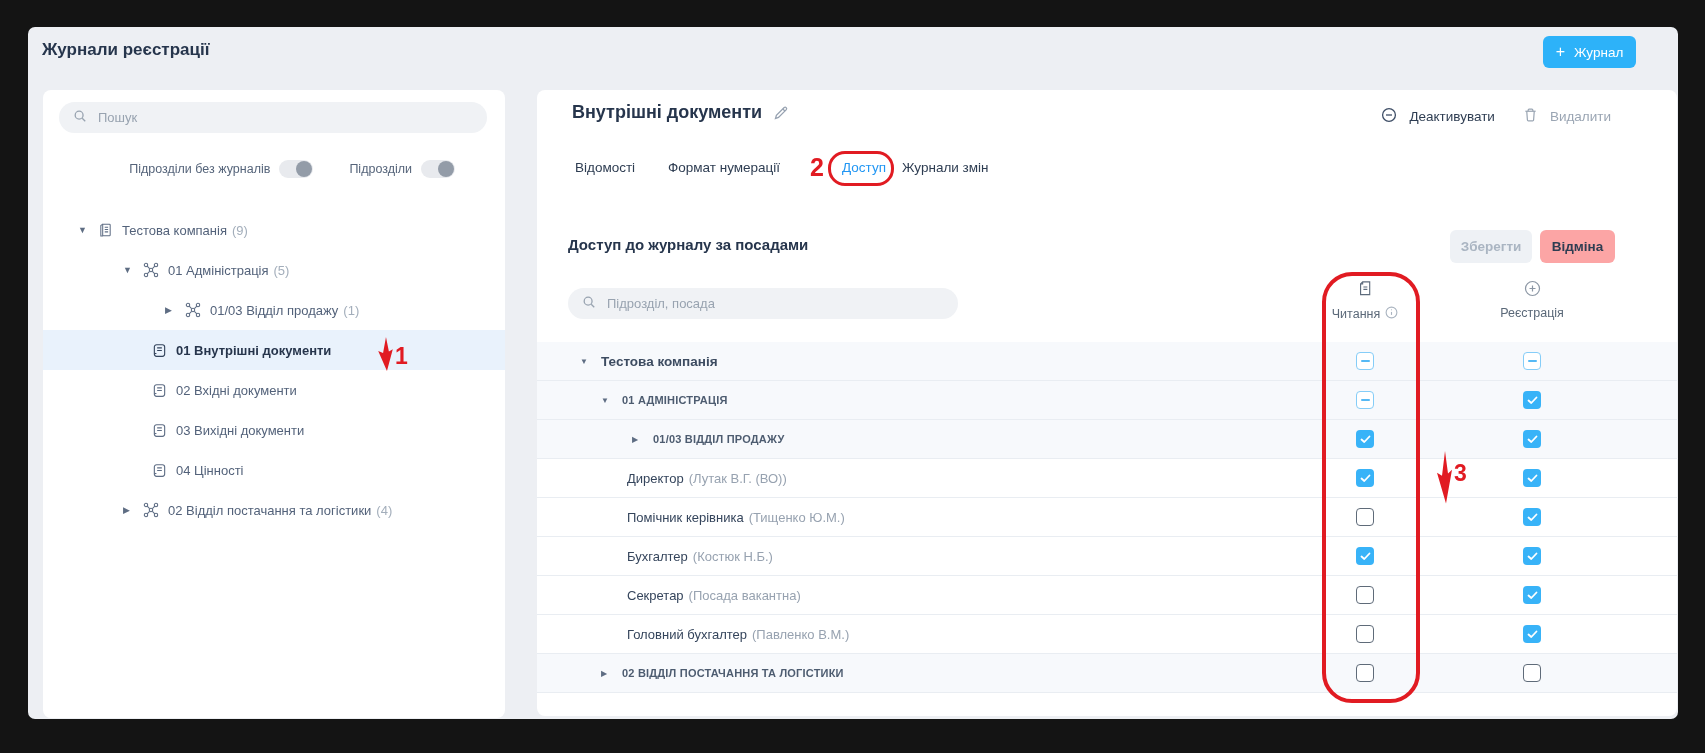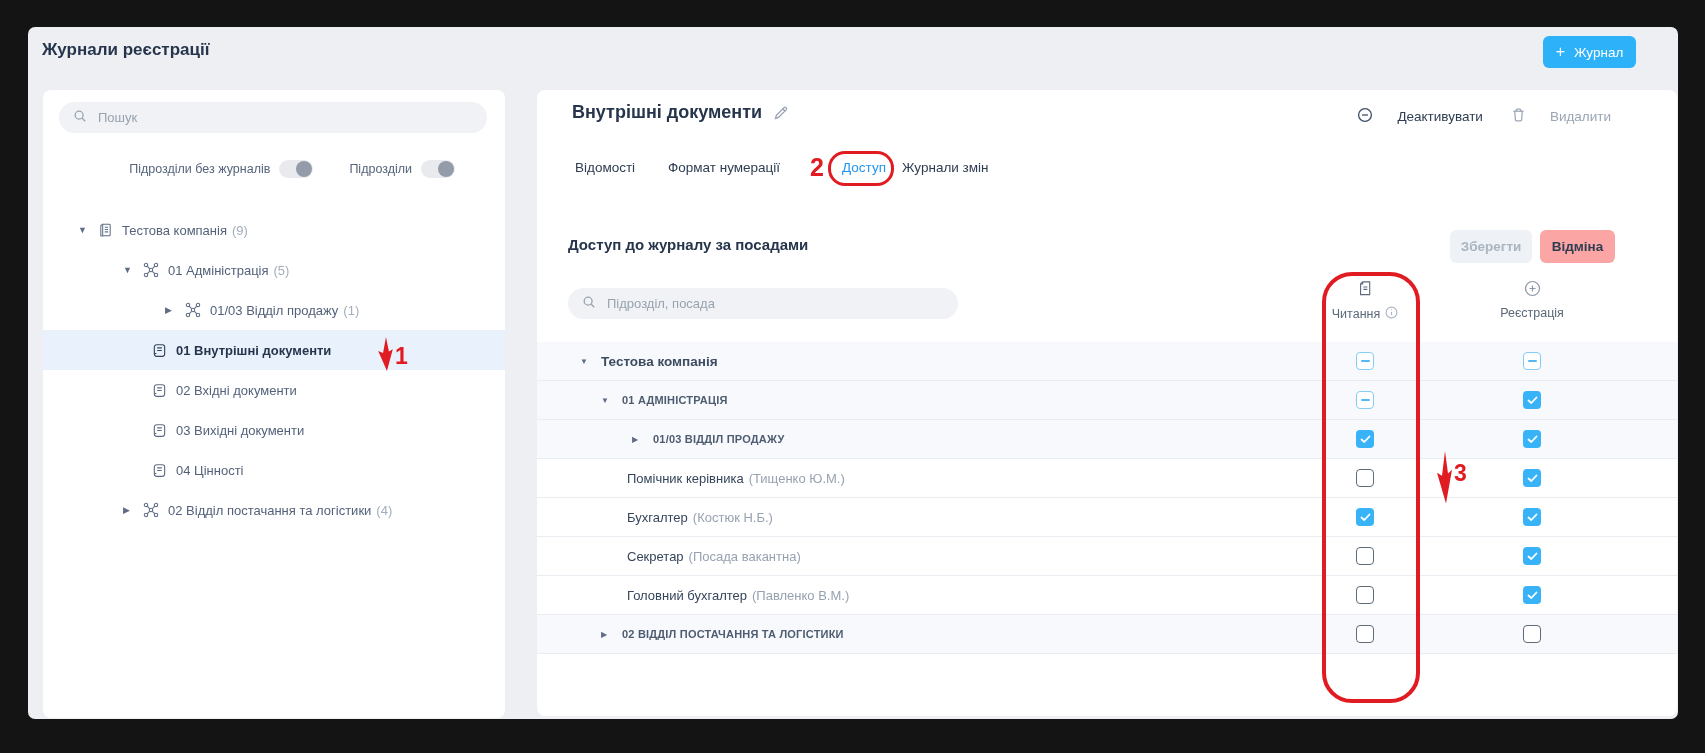--- a/index.html
+++ b/index.html
@@ -36,21 +36,21 @@
   .t-row.selected .t-label{color:#26354c;font-weight:700;}
   .t-count{font-size:13px;color:#a3aebb;margin-left:5px;}
   .lvl0{padding-left:35px;}.lvl1{padding-left:80px;}.lvl2{padding-left:122px;}
   .journal{padding-left:109px;}
 
   
   .m-title-row{position:absolute;left:35px;top:12px;display:flex;align-items:center;gap:11px;}
   .m-title{font-size:18px;font-weight:700;color:#26354c;}
   .edit-btn{display:flex;cursor:pointer;}
   .m-actions{position:absolute;top:17px;right:66px;display:flex;gap:28px;}
-  .m-action{display:flex;align-items:center;gap:24px;cursor:pointer;font-size:13.5px;font-weight:500;}
+  .m-action{display:flex;align-items:center;gap:12px;cursor:pointer;font-size:13.5px;font-weight:500;}
   .m-action.dark{color:#2e3d52;}
   .m-action.muted{color:#9aa5b3;}
   .tab{position:absolute;top:70px;font-size:13.5px;font-weight:500;color:#2e3d52;cursor:pointer;white-space:nowrap;}
   .tab.active{color:#2196f3;}
 
   
   .sec-heading{position:absolute;left:31px;top:146px;font-size:15px;font-weight:700;color:#26354c;}
   .btn{position:absolute;top:140px;height:33px;border-radius:6px;display:flex;align-items:center;justify-content:center;
     font-size:13.5px;font-weight:700;cursor:pointer;}
   .btn-save{left:913px;width:82px;background:#eef1f5;color:#aab5c2;}
@@ -329,20 +329,34 @@
                 <polyline points="1.5,4.5 4.3,7 9.5,1.5" fill="none" stroke="#fff" stroke-width="1.8" stroke-linecap="round" stroke-linejoin="round"></polyline>
               </svg>
             </span>
             <span class="cb c2 checked">
               <svg width="11" height="9" viewBox="0 0 11 9">
                 <polyline points="1.5,4.5 4.3,7 9.5,1.5" fill="none" stroke="#fff" stroke-width="1.8" stroke-linecap="round" stroke-linejoin="round"></polyline>
               </svg>
             </span>
           </div>
           <div class="a-row apos">
+            <span class="a-name">Директор</span>
+            <span class="a-detail">(Лутак В.Г. (ВО))</span>
+            <span class="cb c1 checked">
+              <svg width="11" height="9" viewBox="0 0 11 9">
+                <polyline points="1.5,4.5 4.3,7 9.5,1.5" fill="none" stroke="#fff" stroke-width="1.8" stroke-linecap="round" stroke-linejoin="round"></polyline>
+              </svg>
+            </span>
+            <span class="cb c2 checked">
+              <svg width="11" height="9" viewBox="0 0 11 9">
+                <polyline points="1.5,4.5 4.3,7 9.5,1.5" fill="none" stroke="#fff" stroke-width="1.8" stroke-linecap="round" stroke-linejoin="round"></polyline>
+              </svg>
+            </span>
+          </div>
+          <div class="a-row apos">
             <span class="a-name">Помічник керівника</span>
             <span class="a-detail">(Тищенко Ю.М.)</span>
             <span class="cb c1 unchecked"></span>
             <span class="cb c2 checked">
               <svg width="11" height="9" viewBox="0 0 11 9">
                 <polyline points="1.5,4.5 4.3,7 9.5,1.5" fill="none" stroke="#fff" stroke-width="1.8" stroke-linecap="round" stroke-linejoin="round"></polyline>
               </svg>
             </span>
           </div>
           <div class="a-row apos">

